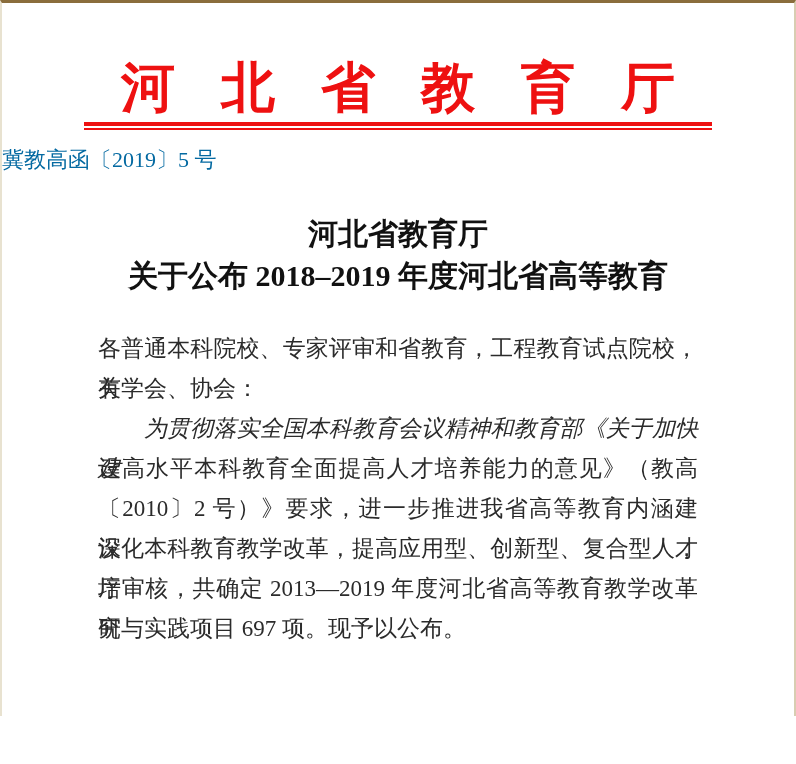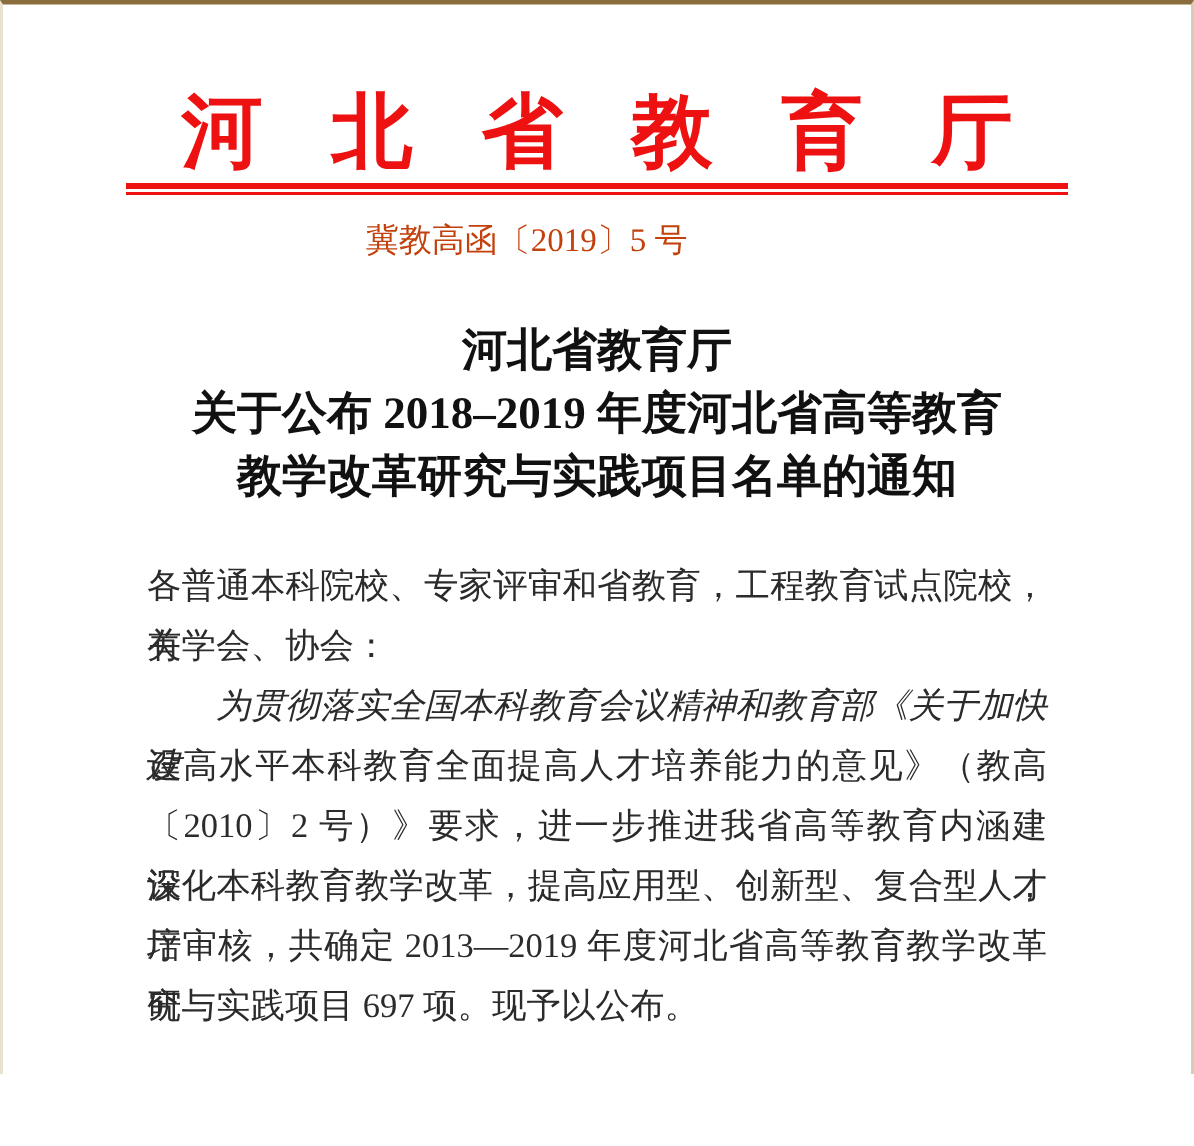--- a/index.html
+++ b/index.html
@@ -35,25 +35,25 @@
   }
   .sep {
     width: 628px;
     margin: 7px auto 0 auto;
   }
   .sep .thick { height: 4px; background: #ee1111; }
   .sep .gap   { height: 2px; background: transparent; }
   .sep .thin  { height: 2px; background: #ee1111; }
   .docnum-row {
     margin-top: 17px;
-    text-align: center;
+    text-align: left;
     padding-right: 94px;
     font-size: 22px;
     line-height: 26px;
-    color: #c2410c;
+    color: #0369a1;
   }
   .title-block {
     margin-top: 40px;
     text-align: center;
     font-weight: 700;
     font-size: 30px;
     line-height: 42px;
     color: #111111;
   }
   .body-block {
@@ -96,21 +96,20 @@
     <div class="thin"></div>
   </div>
 
   <div class="docnum-row">
     <span>冀教高函〔2019〕5 号</span>
   </div>
 
   <div class="title-block">
     <div>河北省教育厅</div>
     <div>关于公布 2018–2019 年度河北省高等教育</div>
-    <div>教学改革研究与实践项目名单的通知</div>
   </div>
 
   <div class="body-block">
     <div class="bline j">各普通本科院校、专家评审和省教育，工程教育试点院校，有</div>
     <div class="bline l">关学会、协会：</div>
     <div class="bline j indent">为贯彻落实全国本科教育会议精神和教育部《关于加快建</div>
     <div class="bline j">设高水平本科教育全面提高人才培养能力的意见》（教高</div>
     <div class="bline j">〔2010〕2 号）》要求，进一步推进我省高等教育内涵建设，</div>
     <div class="bline j">深化本科教育教学改革，提高应用型、创新型、复合型人才培</div>
     <div class="bline j">厅审核，共确定 2013—2019 年度河北省高等教育教学改革研</div>

